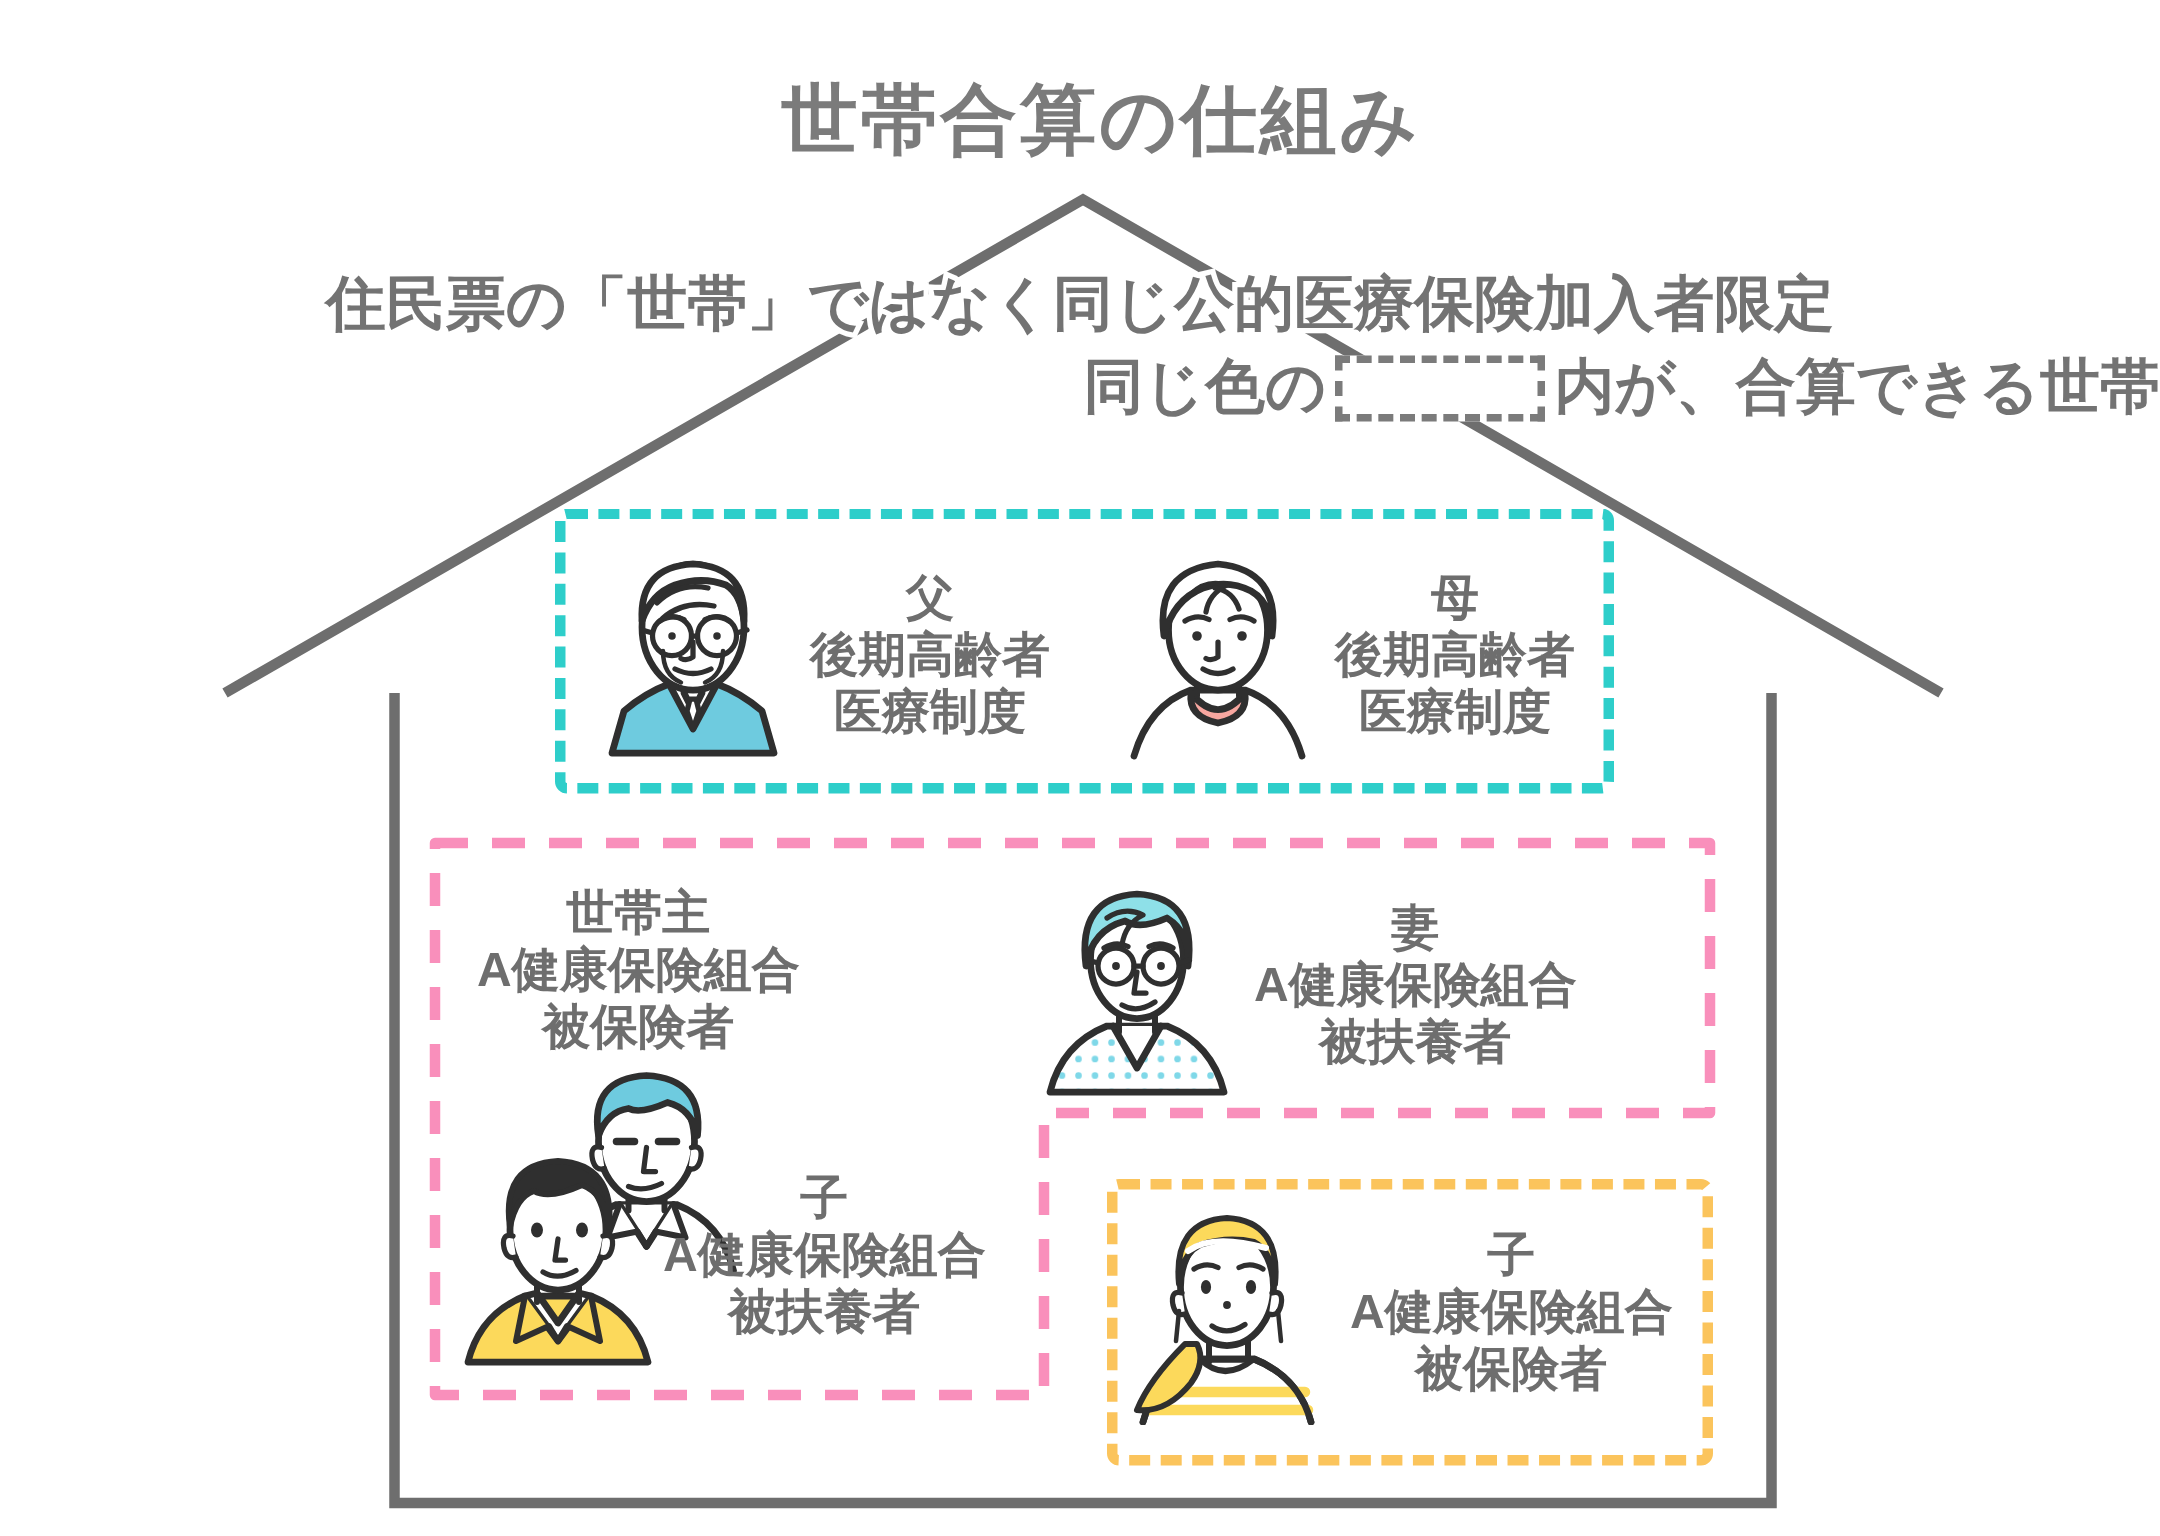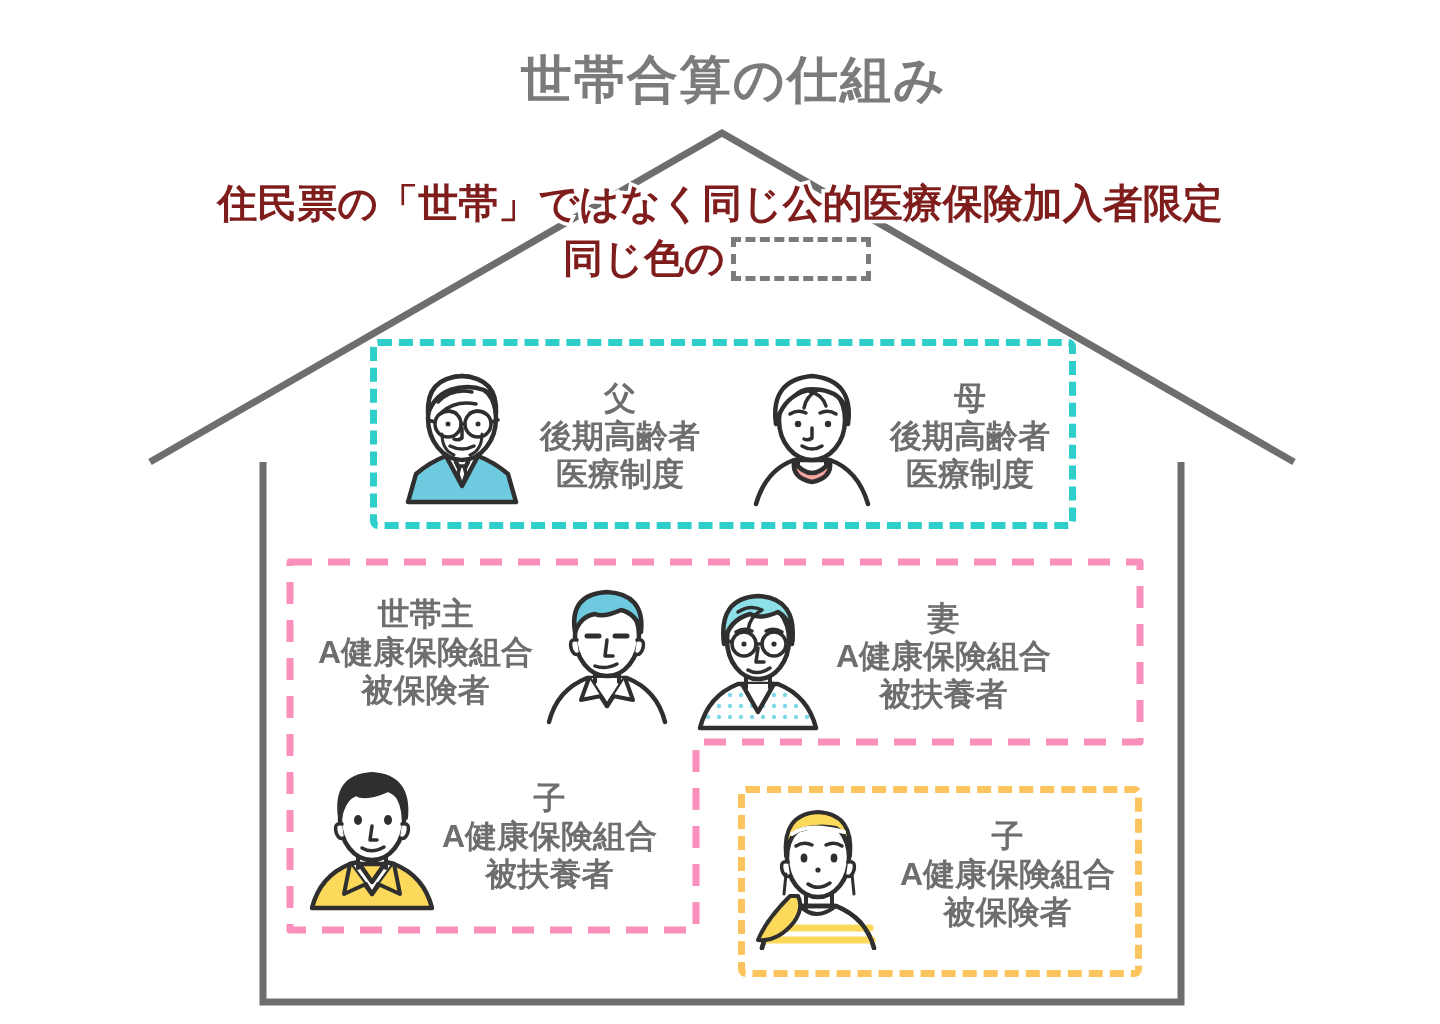--- a/index.html
+++ b/index.html
@@ -48,30 +48,30 @@
     position: absolute;
     left: 0;
     top: 176px;
     width: 1440px;
     text-align: center;
     z-index: 5;
   }
   .subtitle-line {
     font-size: 40px;
     font-weight: bold;
-    color: #7f1d1d;
+    color: #737373;
     line-height: 1.38;
     letter-spacing: 0px;
     -webkit-text-stroke: 7px #ffffff;
     paint-order: stroke fill;
     white-space: nowrap;
   }
   .subtitle-line.row2 {
     display: flex;
-    justify-content: center;
+    justify-content: flex-end;
     align-items: center;
     gap: 0px;
   }
   #sample-swatch {
     display: inline-block;
     width: 140px;
     height: 44px;
     border: 5px dashed #7b7b7b;
     background: #ffffff;
     margin: 0 6px;
@@ -135,21 +135,21 @@
   }
   .person.img-left .caption { text-align: center; margin-left: 6px; }
   .person.img-right .caption { text-align: center; margin-right: 6px; }
   .cap-name { display: block; }
   .cap-l1 { display: block; }
   .cap-l2 { display: block; text-align: center; }
 
   
   #person-father  { left: 398px; top: 362px; }
   #person-mother  { left: 748px; top: 362px; }
-  #person-head    { left: 318px; top: 578px; }
+  #person-head    { left: 318px; top: 590px; flex-direction: column; }
   #person-wife    { left: 694px; top: 582px; }
   #person-son     { left: 308px; top: 762px; }
   #person-daughter{ left: 752px; top: 800px; }
 
   #person-father .caption,
   #person-mother .caption { margin-left: 14px; }
   #person-head .caption  { margin-right: 10px; }
   #person-wife .caption  { margin-left: 14px; }
   #person-son .caption   { margin-left: 6px; }
   #person-daughter .caption { margin-left: 20px; }
@@ -166,20 +166,21 @@
     <polyline points="263,462 263,1002 1181,1002 1181,462" fill="none" stroke="#6e6e6e" stroke-width="7" stroke-linejoin="miter" stroke-linecap="butt"></polyline>
   </svg>
 
   <div id="page-title">世帯合算の仕組み</div>
 
   <div id="subtitle-block">
     <div class="subtitle-line">住民票の「世帯」ではなく同じ公的医療保険加入者限定</div>
     <div class="subtitle-line row2">
       <span>同じ色の</span>
       <span id="sample-swatch"></span>
+      <span>内が、合算できる世帯</span>
     </div>
   </div>
 
   <div class="group-box" id="group-elderly"></div>
 
   <svg id="group-family-svg" viewBox="0 0 870 400" xmlns="http://www.w3.org/2000/svg">
     <path d="M 10,10 L 860,10 L 860,190 L 416,190 L 416,378 L 10,378 Z" fill="none" stroke="#f98fbb" stroke-width="7" stroke-dasharray="22 16" stroke-linecap="butt" stroke-linejoin="round"></path>
   </svg>
 
   <div class="group-box" id="group-daughter"></div>

